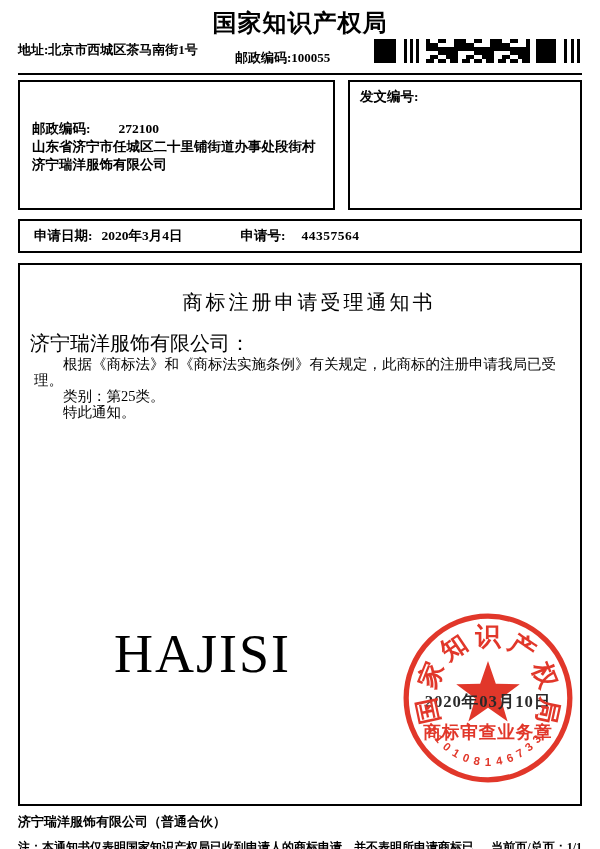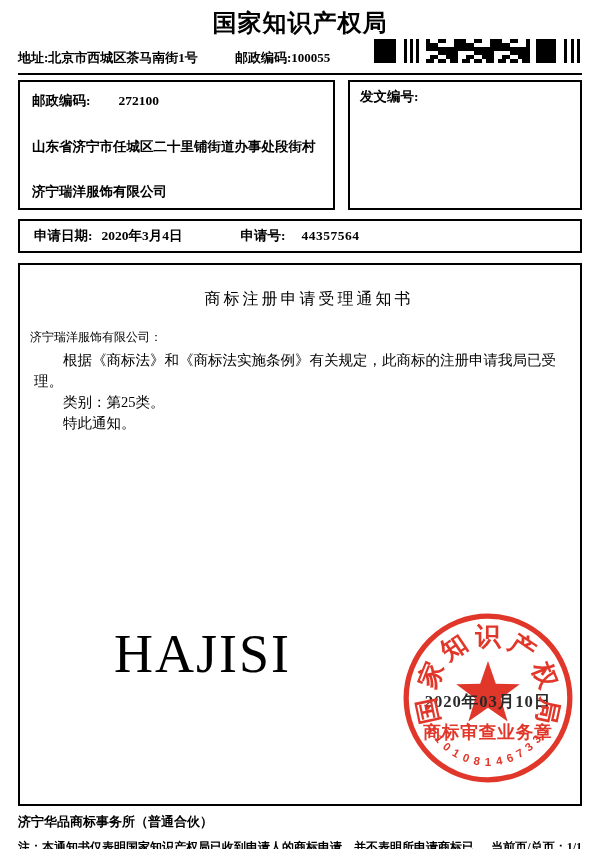--- a/index.html
+++ b/index.html
@@ -2,43 +2,43 @@
 <html><head>
 <meta charset="utf-8">
 <style>
   html,body{margin:0;padding:0;background:#ffffff;}
   body{width:600px;height:849px;font-family:"Liberation Serif","DejaVu Serif",serif;color:#000;overflow:hidden;}
   .page{position:relative;width:600px;height:849px;background:#fff;}
 
   .doc-title{padding-top:7px;text-align:center;font-size:24px;font-weight:bold;letter-spacing:1px;}
 
   .addr-row{position:relative;margin:10px 18px 0 18px;height:18px;font-size:13px;font-weight:bold;}
-  .addr-row .addr{position:absolute;left:0;bottom:0;}
+  .addr-row .addr{position:absolute;left:0;bottom:8px;}
   .addr-row .postal{position:absolute;left:217px;bottom:0;}
   .barcode{position:absolute;right:0;top:-11px;width:208px;height:26px;}
   .barcode svg{display:block;}
 
   .divider{margin:6px 18px 0 18px;border-top:2px solid #000;height:0;}
 
   .boxes{display:flex;margin:5px 18px 0 18px;gap:13px;}
   .box{border:2px solid #000;box-sizing:border-box;font-size:13.5px;font-weight:bold;}
-  .box-left{width:317px;height:130px;display:flex;flex-direction:column;justify-content:space-between;padding:10px 12px 7px 12px;}
+  .box-left{width:317px;height:130px;display:flex;flex-direction:column;justify-content:center;padding:10px 12px 7px 12px;}
   .postal-line .gap{display:inline-block;width:28px;}
   .box-right{width:234px;height:130px;padding:6px 10px;}
   .issue-value{margin-top:26px;margin-left:32px;letter-spacing:0.5px;}
 
   .app-bar{margin:9px 18px 0 18px;border:2px solid #000;height:34px;box-sizing:border-box;display:flex;align-items:center;font-size:13.5px;font-weight:bold;padding:0 14px;}
   .app-bar .v1{margin-left:9px;}
   .app-bar .l2{margin-left:58px;}
   .app-bar .v2{margin-left:16px;letter-spacing:0.5px;}
 
   .main-box{position:relative;margin:10px 18px 0 18px;border:2px solid #000;height:543px;box-sizing:border-box;}
-  .notice-title{margin-top:24px;text-align:center;font-size:16px;letter-spacing:3px;font-weight:500;padding-left:18px;}
-  .addressee{margin:14px 12px 0 10px;font-size:12px;line-height:26px;}
-  .body-line{margin:0 14px;font-size:14.5px;line-height:21px;text-indent:2em;}
+  .notice-title{margin-top:24px;text-align:center;font-size:20px;letter-spacing:3px;font-weight:500;padding-left:18px;}
+  .addressee{margin:14px 12px 0 10px;font-size:20px;line-height:26px;}
+  .body-line{margin:0 14px;font-size:14.5px;line-height:16px;text-indent:2em;}
   .trademark{position:absolute;left:94px;top:358px;font-size:54px;letter-spacing:2px;font-family:"Liberation Serif",serif;}
 
   .seal{position:absolute;left:380px;top:345px;width:176px;height:176px;opacity:0.94;color:#e02b1d;}
   .seal svg{display:block;overflow:visible;}
   .seal-ring{fill:none;stroke:currentColor;stroke-width:6;}
   .seal-star{fill:currentColor;}
   .seal-arc{font-size:29px;font-weight:bold;fill:currentColor;text-anchor:middle;font-family:"Liberation Serif",serif;}
   .seal-num{font-size:13px;font-weight:bold;fill:currentColor;text-anchor:middle;font-family:"Liberation Sans",sans-serif;}
   .seal-date{font-size:19px;font-weight:bold;fill:#1c1c1c;text-anchor:middle;letter-spacing:1px;}
   .seal-caption{font-size:20px;font-weight:bold;fill:currentColor;text-anchor:middle;letter-spacing:1px;}
@@ -227,20 +227,20 @@
           <text x="113.4" y="175.8" transform="rotate(-10.0 113.4 175.8)" class="seal-num">4</text>
           <text x="126.3" y="172.4" transform="rotate(-20.0 126.3 172.4)" class="seal-num">6</text>
           <text x="138.5" y="166.7" transform="rotate(-30.0 138.5 166.7)" class="seal-num">7</text>
           <text x="149.5" y="159.0" transform="rotate(-40.0 149.5 159.0)" class="seal-num">3</text>
           <text x="159.0" y="149.5" transform="rotate(-50.0 159.0 149.5)" class="seal-num">3</text>
           <text x="166.7" y="138.5" transform="rotate(-60.0 166.7 138.5)" class="seal-num">1</text>
         </svg>
     </div>
   </div>
 
-  <div class="agency">济宁华品商标事务所（普通合伙）</div>
+  <div class="agency">济宁瑞洋服饰有限公司（普通合伙）</div>
 
   <div class="note-row">
     <span>注：本通知书仅表明国家知识产权局已收到申请人的商标申请，并不表明所申请商标已获准注册。</span>
     <span class="page-indicator">当前页/总页：1/1</span>
   </div>
 
 </div>
 
 </body></html>

